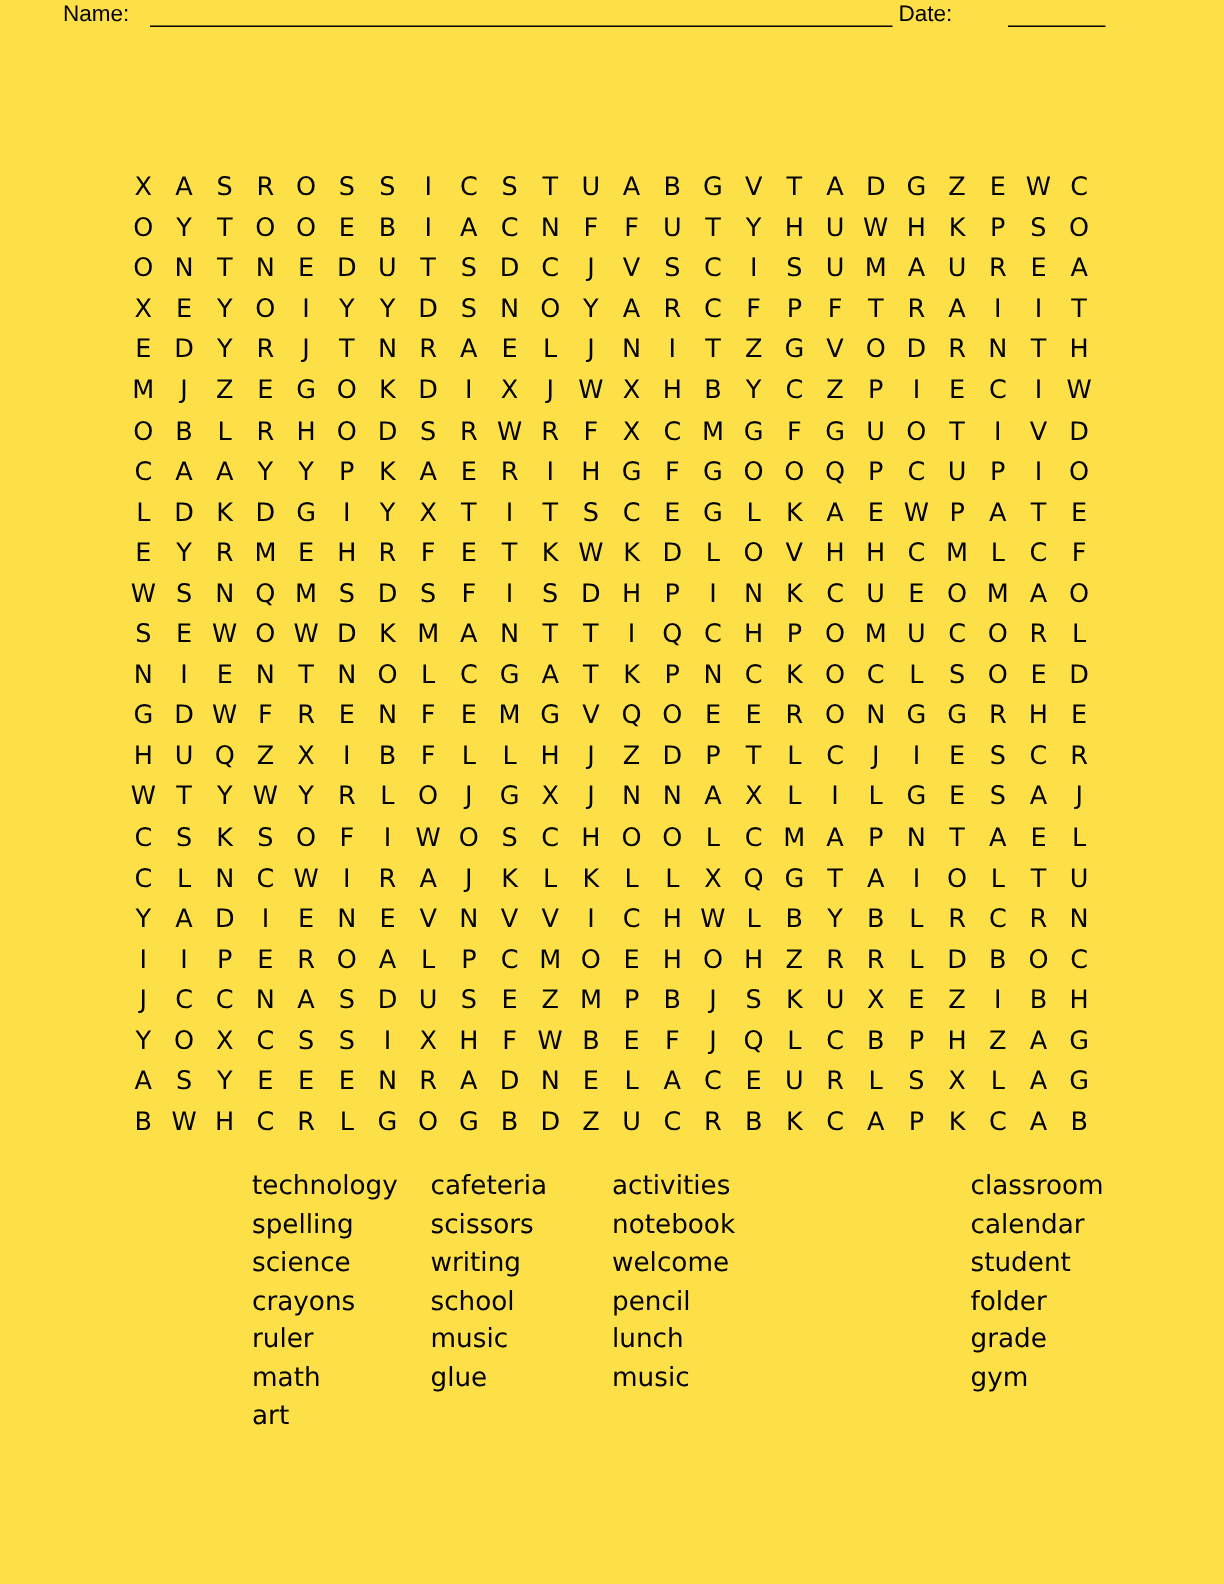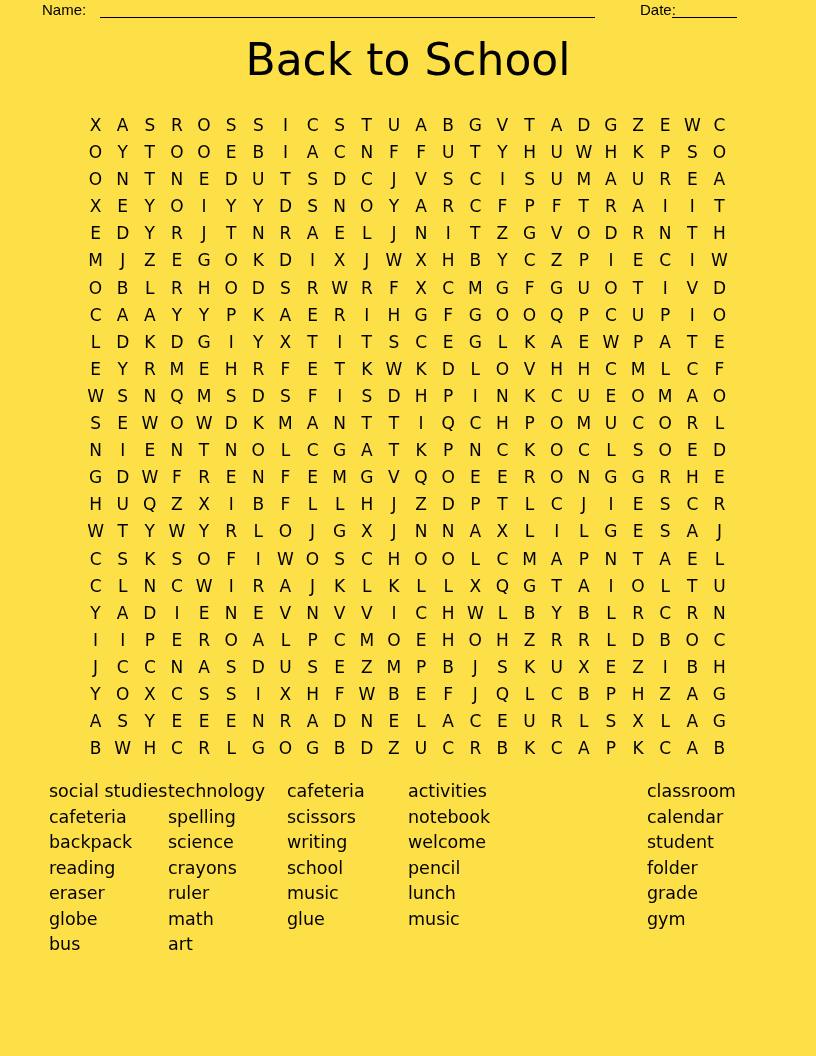--- a/index.html
+++ b/index.html
@@ -33,21 +33,21 @@
   .name-line {
     position: absolute;
     left: 58px;
     width: 495px;
     top: 0;
     height: 18px;
     border-bottom: 1px solid #000;
   }
   .date-label {
     position: absolute;
-    left: 598px;
+    left: 557px;
     top: 1px;
     text-align: center;
   }
   .date-line {
     position: absolute;
     left: 630px;
     width: 65px;
     top: 0;
     height: 18px;
     border-bottom: 1px solid #000;
@@ -116,21 +116,20 @@
 
 <div class="page">
 
   <div class="header-row">
     <span class="name-label">Name:</span>
     <span class="name-line"></span>
     <span class="date-label">Date:</span>
     <span class="date-line"></span>
   </div>
 
-  <h1 class="title">Back to School</h1>
 
   <div class="letter-grid">
       <div class="grid-row">
         <span class="grid-cell">X</span>
         <span class="grid-cell">A</span>
         <span class="grid-cell">S</span>
         <span class="grid-cell">R</span>
         <span class="grid-cell">O</span>
         <span class="grid-cell">S</span>
         <span class="grid-cell">S</span>
@@ -746,29 +745,20 @@
         <span class="grid-cell">A</span>
         <span class="grid-cell">P</span>
         <span class="grid-cell">K</span>
         <span class="grid-cell">C</span>
         <span class="grid-cell">A</span>
         <span class="grid-cell">B</span>
       </div>
     </div>
 
   <div class="word-list">
-      <div class="word-col word-col-0">
-        <div class="word">social studies</div>
-        <div class="word">cafeteria</div>
-        <div class="word">backpack</div>
-        <div class="word">reading</div>
-        <div class="word">eraser</div>
-        <div class="word">globe</div>
-        <div class="word">bus</div>
-      </div>
       <div class="word-col word-col-1">
         <div class="word">technology</div>
         <div class="word">spelling</div>
         <div class="word">science</div>
         <div class="word">crayons</div>
         <div class="word">ruler</div>
         <div class="word">math</div>
         <div class="word">art</div>
       </div>
       <div class="word-col word-col-2">

